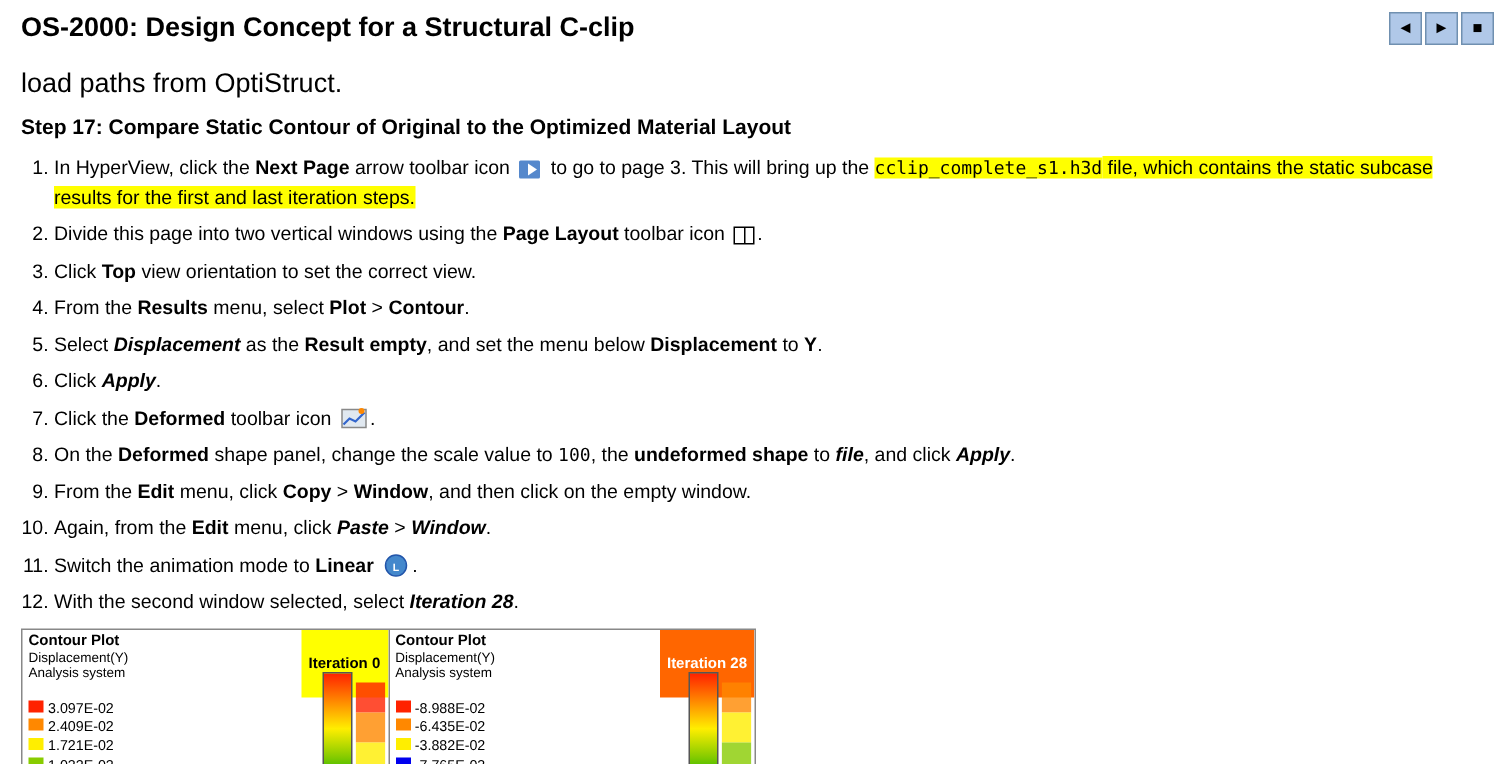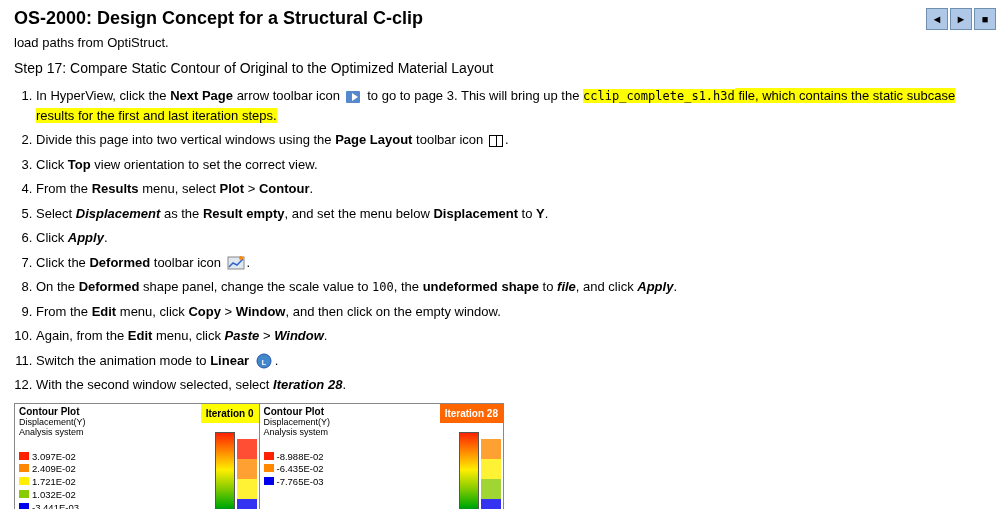--- a/index.html
+++ b/index.html
@@ -14,31 +14,31 @@
     }
     .page-wrapper {
       width: 1000px;
       min-height: 509px;
       position: relative;
       padding: 8px 14px 8px 14px;
     }
     .page-title {
       font-size: 18px;
       font-weight: bold;
-      margin-bottom: 6px;
+      margin-bottom: 16px;
       color: #000;
     }
     .intro-text {
-      font-size: 13px;
+      font-size: 18px;
       color: #000;
       margin-bottom: 10px;
     }
     .step-heading {
       font-size: 14px;
-      font-weight: normal;
+      font-weight: bold;
       margin-bottom: 10px;
       color: #000;
     }
     ol {
       padding-left: 22px;
       margin: 0;
     }
     ol li {
       margin-bottom: 5px;
       line-height: 1.5;
@@ -125,21 +125,21 @@
     .contour-panel:last-child { border-right: none; }
     .contour-label {
       font-size: 10px;
       font-weight: bold;
       color: #000;
     }
     .contour-badge {
       position: absolute;
       top: 0;
       right: 0;
-      padding: 4px 5px;
+      padding: 17px 5px;
       font-size: 10px;
       font-weight: bold;
       color: #000;
     }
     .badge-iter0 { background: #FFFF00; }
     .badge-iter28 { background: #FF6600; color: #fff; }
     .contour-values {
       font-size: 9.5px;
       margin-top: 14px;
       line-height: 1.35;
@@ -278,20 +278,23 @@
       <div style="font-size:9px;">Displacement(Y)</div>
       <div style="font-size:9px;">Analysis system</div>
       <div class="contour-values">
         <div>
           <span style="display:inline-block;width:10px;height:8px;background:#ff2200;margin-right:3px;"></span>-8.988E-02
         </div>
         <div>
           <span style="display:inline-block;width:10px;height:8px;background:#ff8800;margin-right:3px;"></span>-6.435E-02
         </div>
         <div>
+          <span style="display:inline-block;width:10px;height:8px;background:#ffee00;margin-right:3px;"></span>-3.882E-02
+        </div>
+        <div>
           <span style="display:inline-block;width:10px;height:8px;background:#0000ee;margin-right:3px;"></span>-7.765E-03
         </div>
       </div>
 
       <div style="position:absolute;right:24px;top:28px;bottom:6px;width:20px;display:flex;flex-direction:column;">
         <div style="flex:1;background:linear-gradient(to bottom, #ff2200, #ff8800, #ffee00, #88cc00, #00aa00, #0000ee);border:1px solid #555;"></div>
       </div>
 
       <div style="position:absolute;right:2px;top:28px;bottom:6px;width:20px;overflow:hidden;">
         <svg viewBox="0 0 20 80" width="20" height="100%" xmlns="http://www.w3.org/2000/svg">

